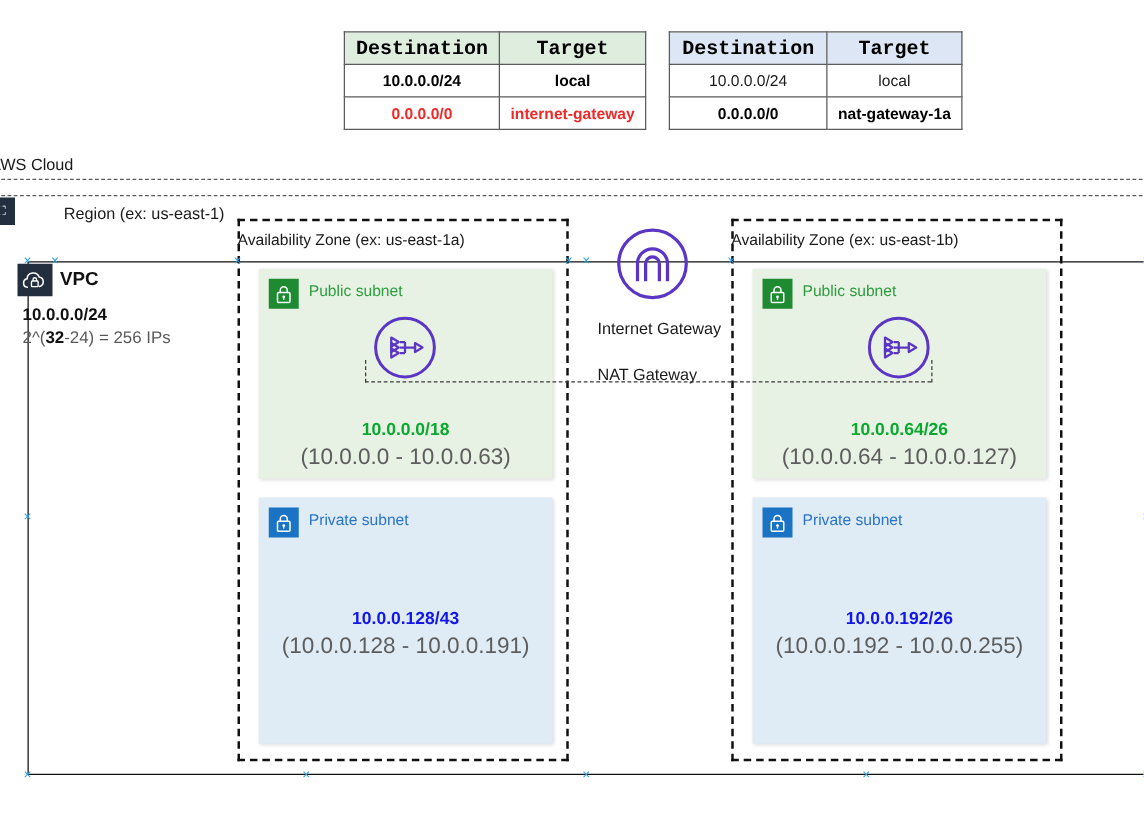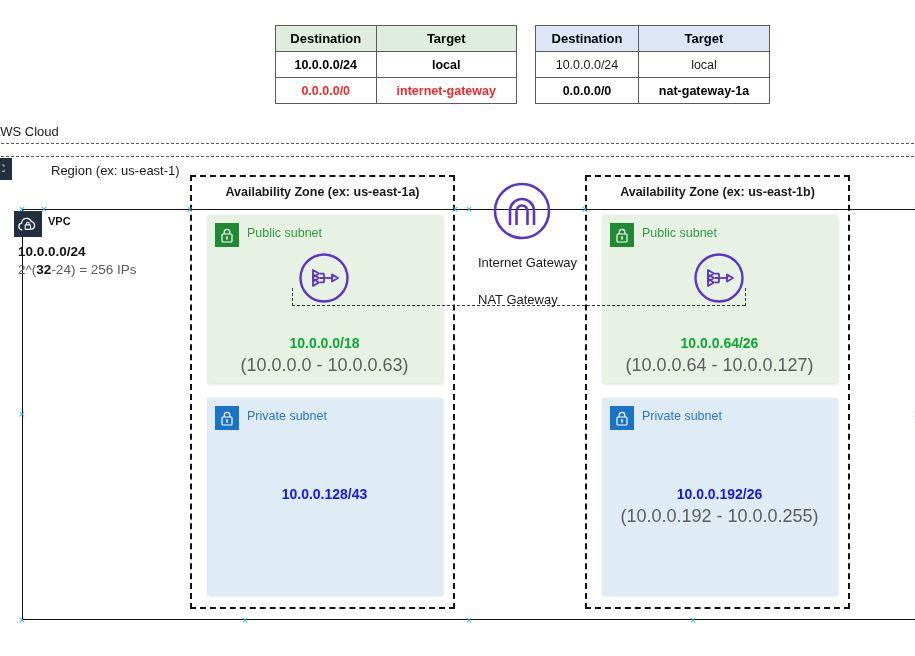--- a/index.html
+++ b/index.html
@@ -29,21 +29,22 @@
   .route-table td, .route-table th {
     border: 1px solid #5b5b5b;
     text-align: center;
     padding: 0;
     height: 26px;
     box-sizing: border-box;
   }
   .route-table th {
     font-weight: bold;
     color: #000000;
-    font-size: 13px;
+    font-size: 16px;
+    font-family: Liberation Mono, monospace;
   }
   .rt-green th { background: #dfeddf; }
   .rt-blue  th { background: #dce6f4; }
   .cell-bold   { font-weight: bold; color: #000000; }
   .cell-normal { font-weight: normal; color: #1a1a1a; }
   .cell-red    { font-weight: bold; color: #ef2929; }
 
   
   .dashed-band {
     position: absolute;
@@ -68,21 +69,21 @@
 
   
   .vpc-box {
     position: absolute;
     border: 1.4px solid #111111;
     box-sizing: border-box;
     background: transparent;
   }
   .vpc-title {
     position: absolute;
-    font-size: 11px;
+    font-size: 15px;
     font-weight: bold;
     color: #111111;
   }
   .vpc-cidr {
     position: absolute;
     font-size: 13.5px;
     font-weight: bold;
     color: #111111;
     white-space: nowrap;
   }
@@ -98,23 +99,22 @@
   .az-box {
     position: absolute;
     border: 2.2px dashed #111111;
     box-sizing: border-box;
     background: transparent;
   }
   .az-label {
     position: absolute;
     font-size: 12.5px;
     color: #1a1a1a;
-    text-align: center;
-    white-space: nowrap;
-    font-weight: bold;
+    text-align: left;
+    white-space: nowrap;
   }
 
   
   .subnet {
     position: absolute;
     box-sizing: border-box;
     box-shadow: 1px 1px 3px rgba(0,0,0,0.14);
   }
   .subnet.public  { background: #e8f2e4; }
   .subnet.private { background: #dfecf6; }
@@ -299,20 +299,21 @@
     <div class="subnet-chip chip-blue">
       <svg width="14" height="15" viewBox="0 0 14 15">
         <rect x="2" y="6" width="10" height="8" rx="1" fill="none" stroke="#ffffff" stroke-width="1.2"></rect>
         <path d="M4.2 6V4.2a2.8 2.8 0 0 1 5.6 0V6" fill="none" stroke="#ffffff" stroke-width="1.2"></path>
         <circle cx="7" cy="9.4" r="1.1" fill="#ffffff"></circle>
         <rect x="6.5" y="9.6" width="1" height="2.3" fill="#ffffff"></rect>
       </svg>
     </div>
     <div class="subnet-title title-blue">Private subnet</div>
     <div class="subnet-cidr cidr-blue" style="top:88px;">10.0.0.128/43</div>
+    <div class="subnet-range" style="top:108px;">(10.0.0.128 - 10.0.0.191)</div>
   </div>
 
   <div class="az-box" style="left:585px; top:175px; width:265px; height:434px;"></div>
   <div class="az-label" style="left:585px; top:185px; width:265px;">Availability Zone (ex: us-east-1b)</div>
 
   <div class="subnet public" style="left:602px; top:215px; width:235px; height:168px;">
     <div class="subnet-chip chip-green">
       <svg width="14" height="15" viewBox="0 0 14 15">
         <rect x="2" y="6" width="10" height="8" rx="1" fill="none" stroke="#ffffff" stroke-width="1.2"></rect>
         <path d="M4.2 6V4.2a2.8 2.8 0 0 1 5.6 0V6" fill="none" stroke="#ffffff" stroke-width="1.2"></path>

